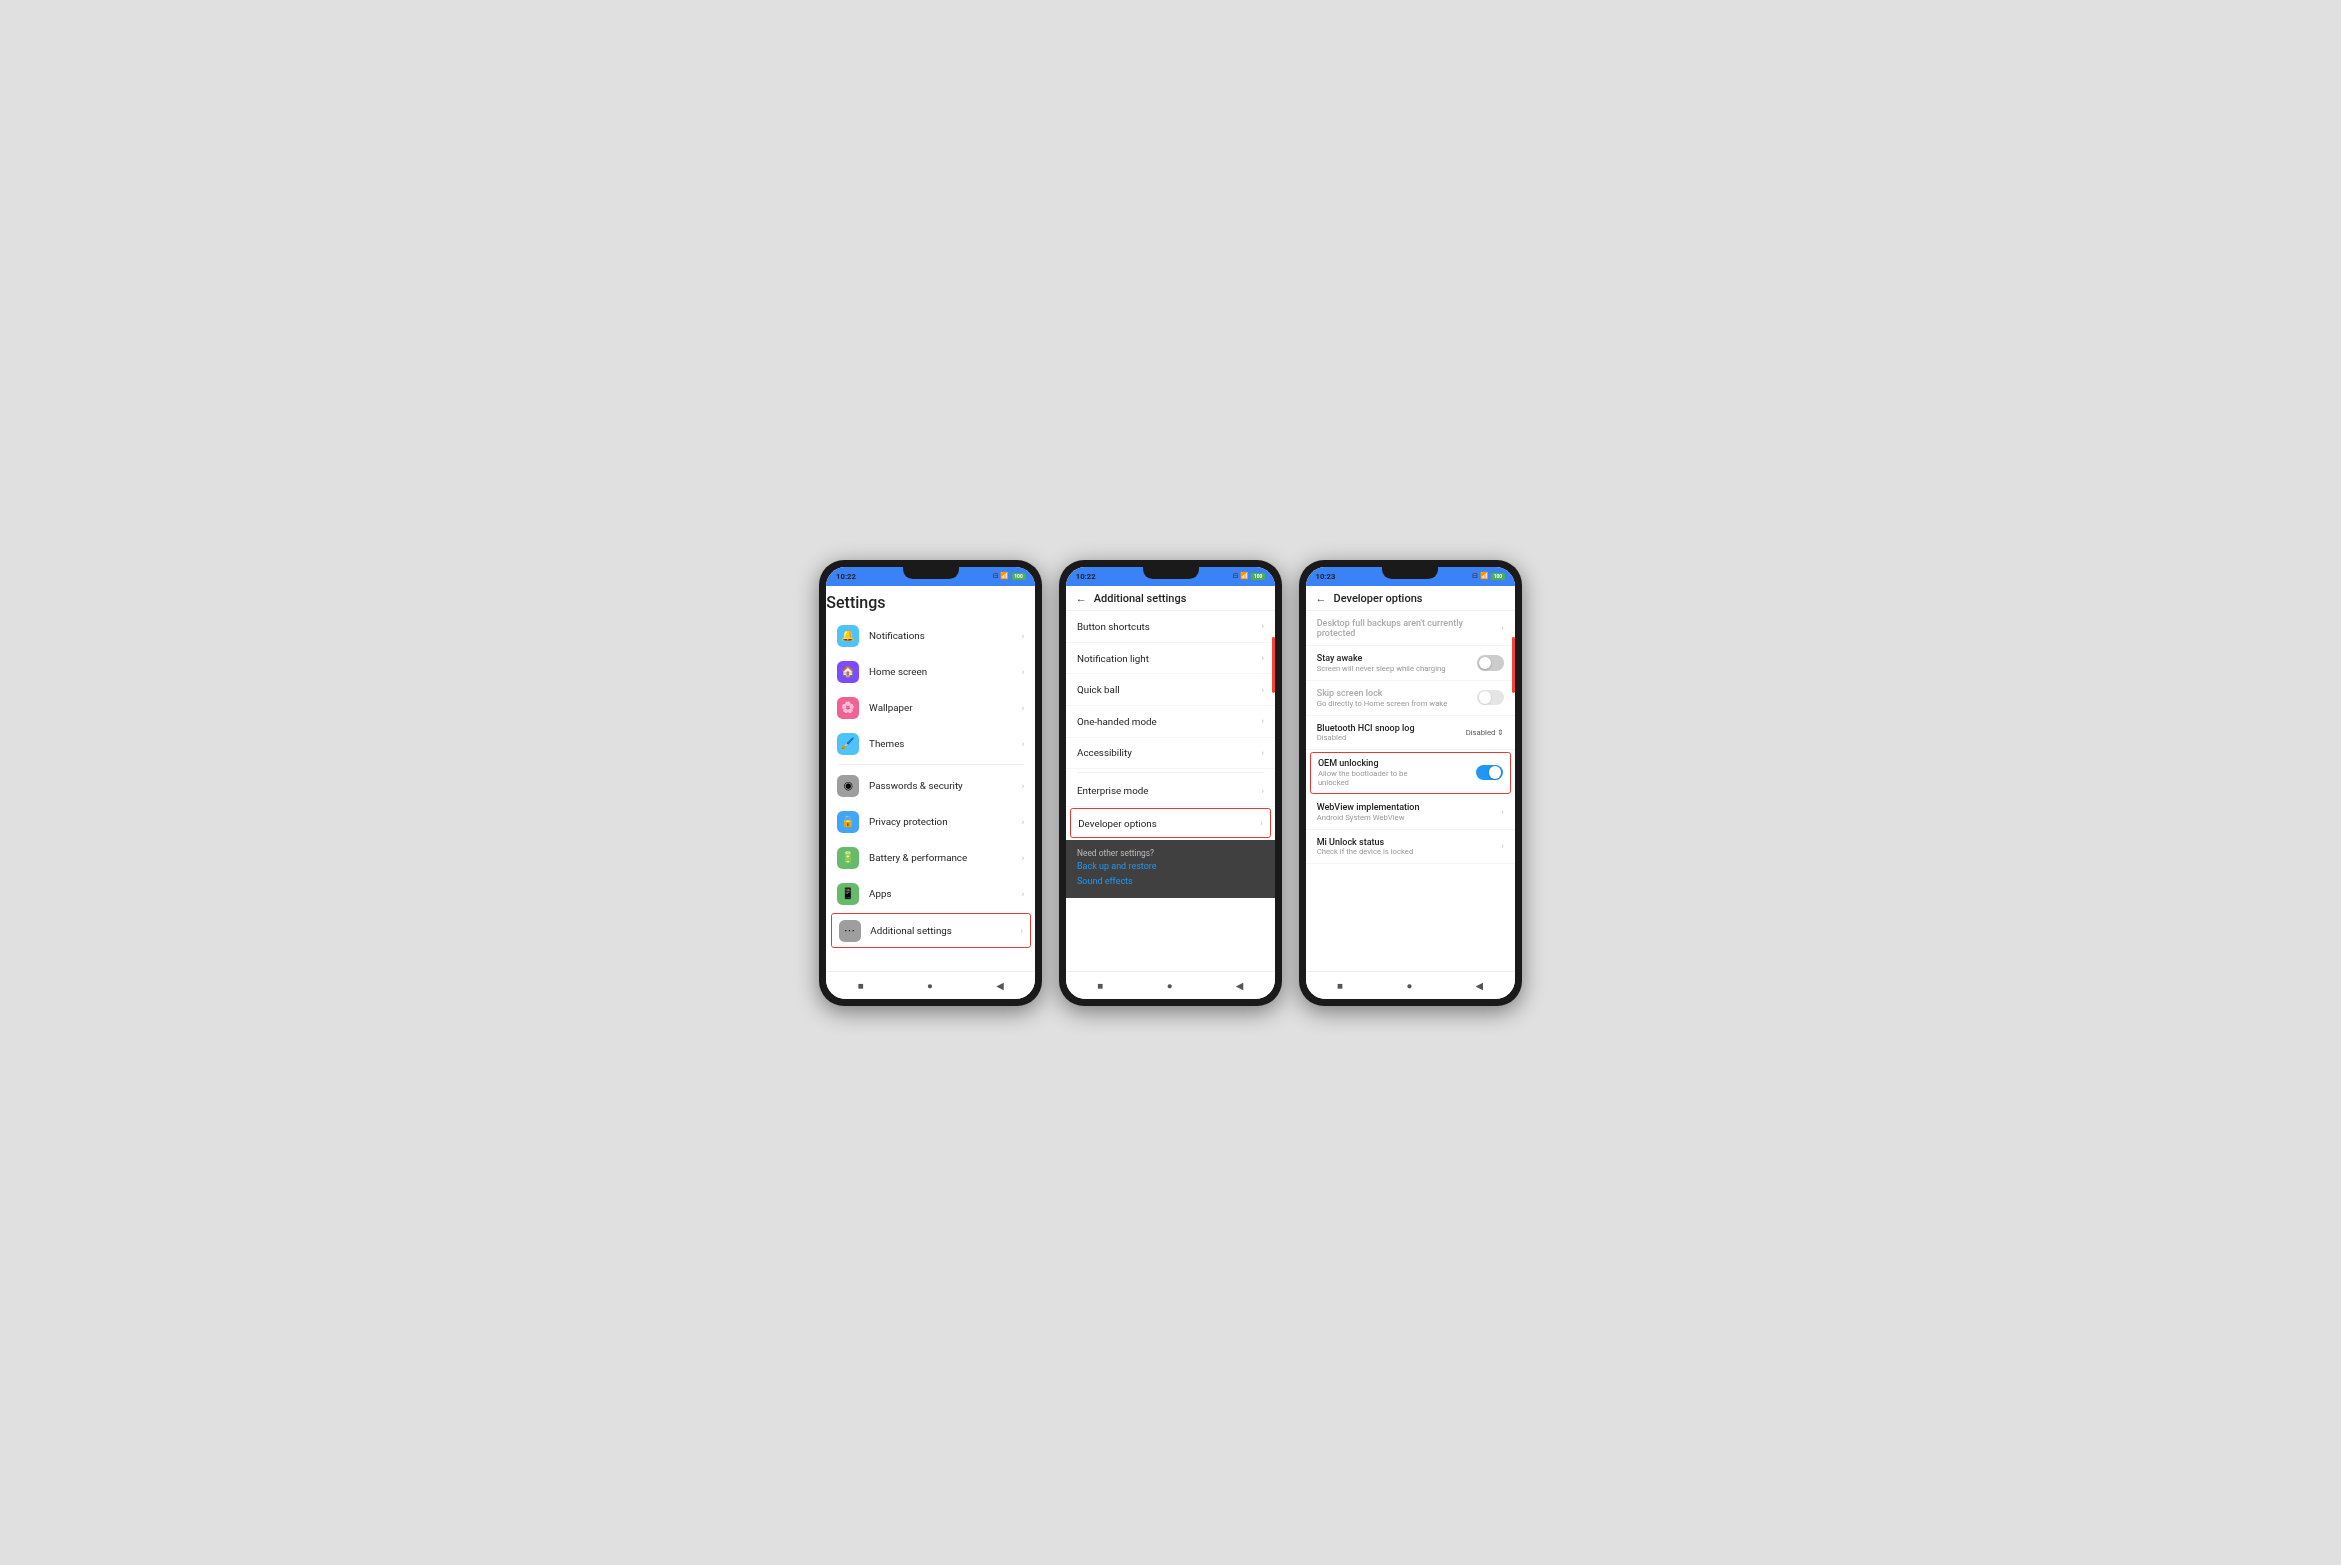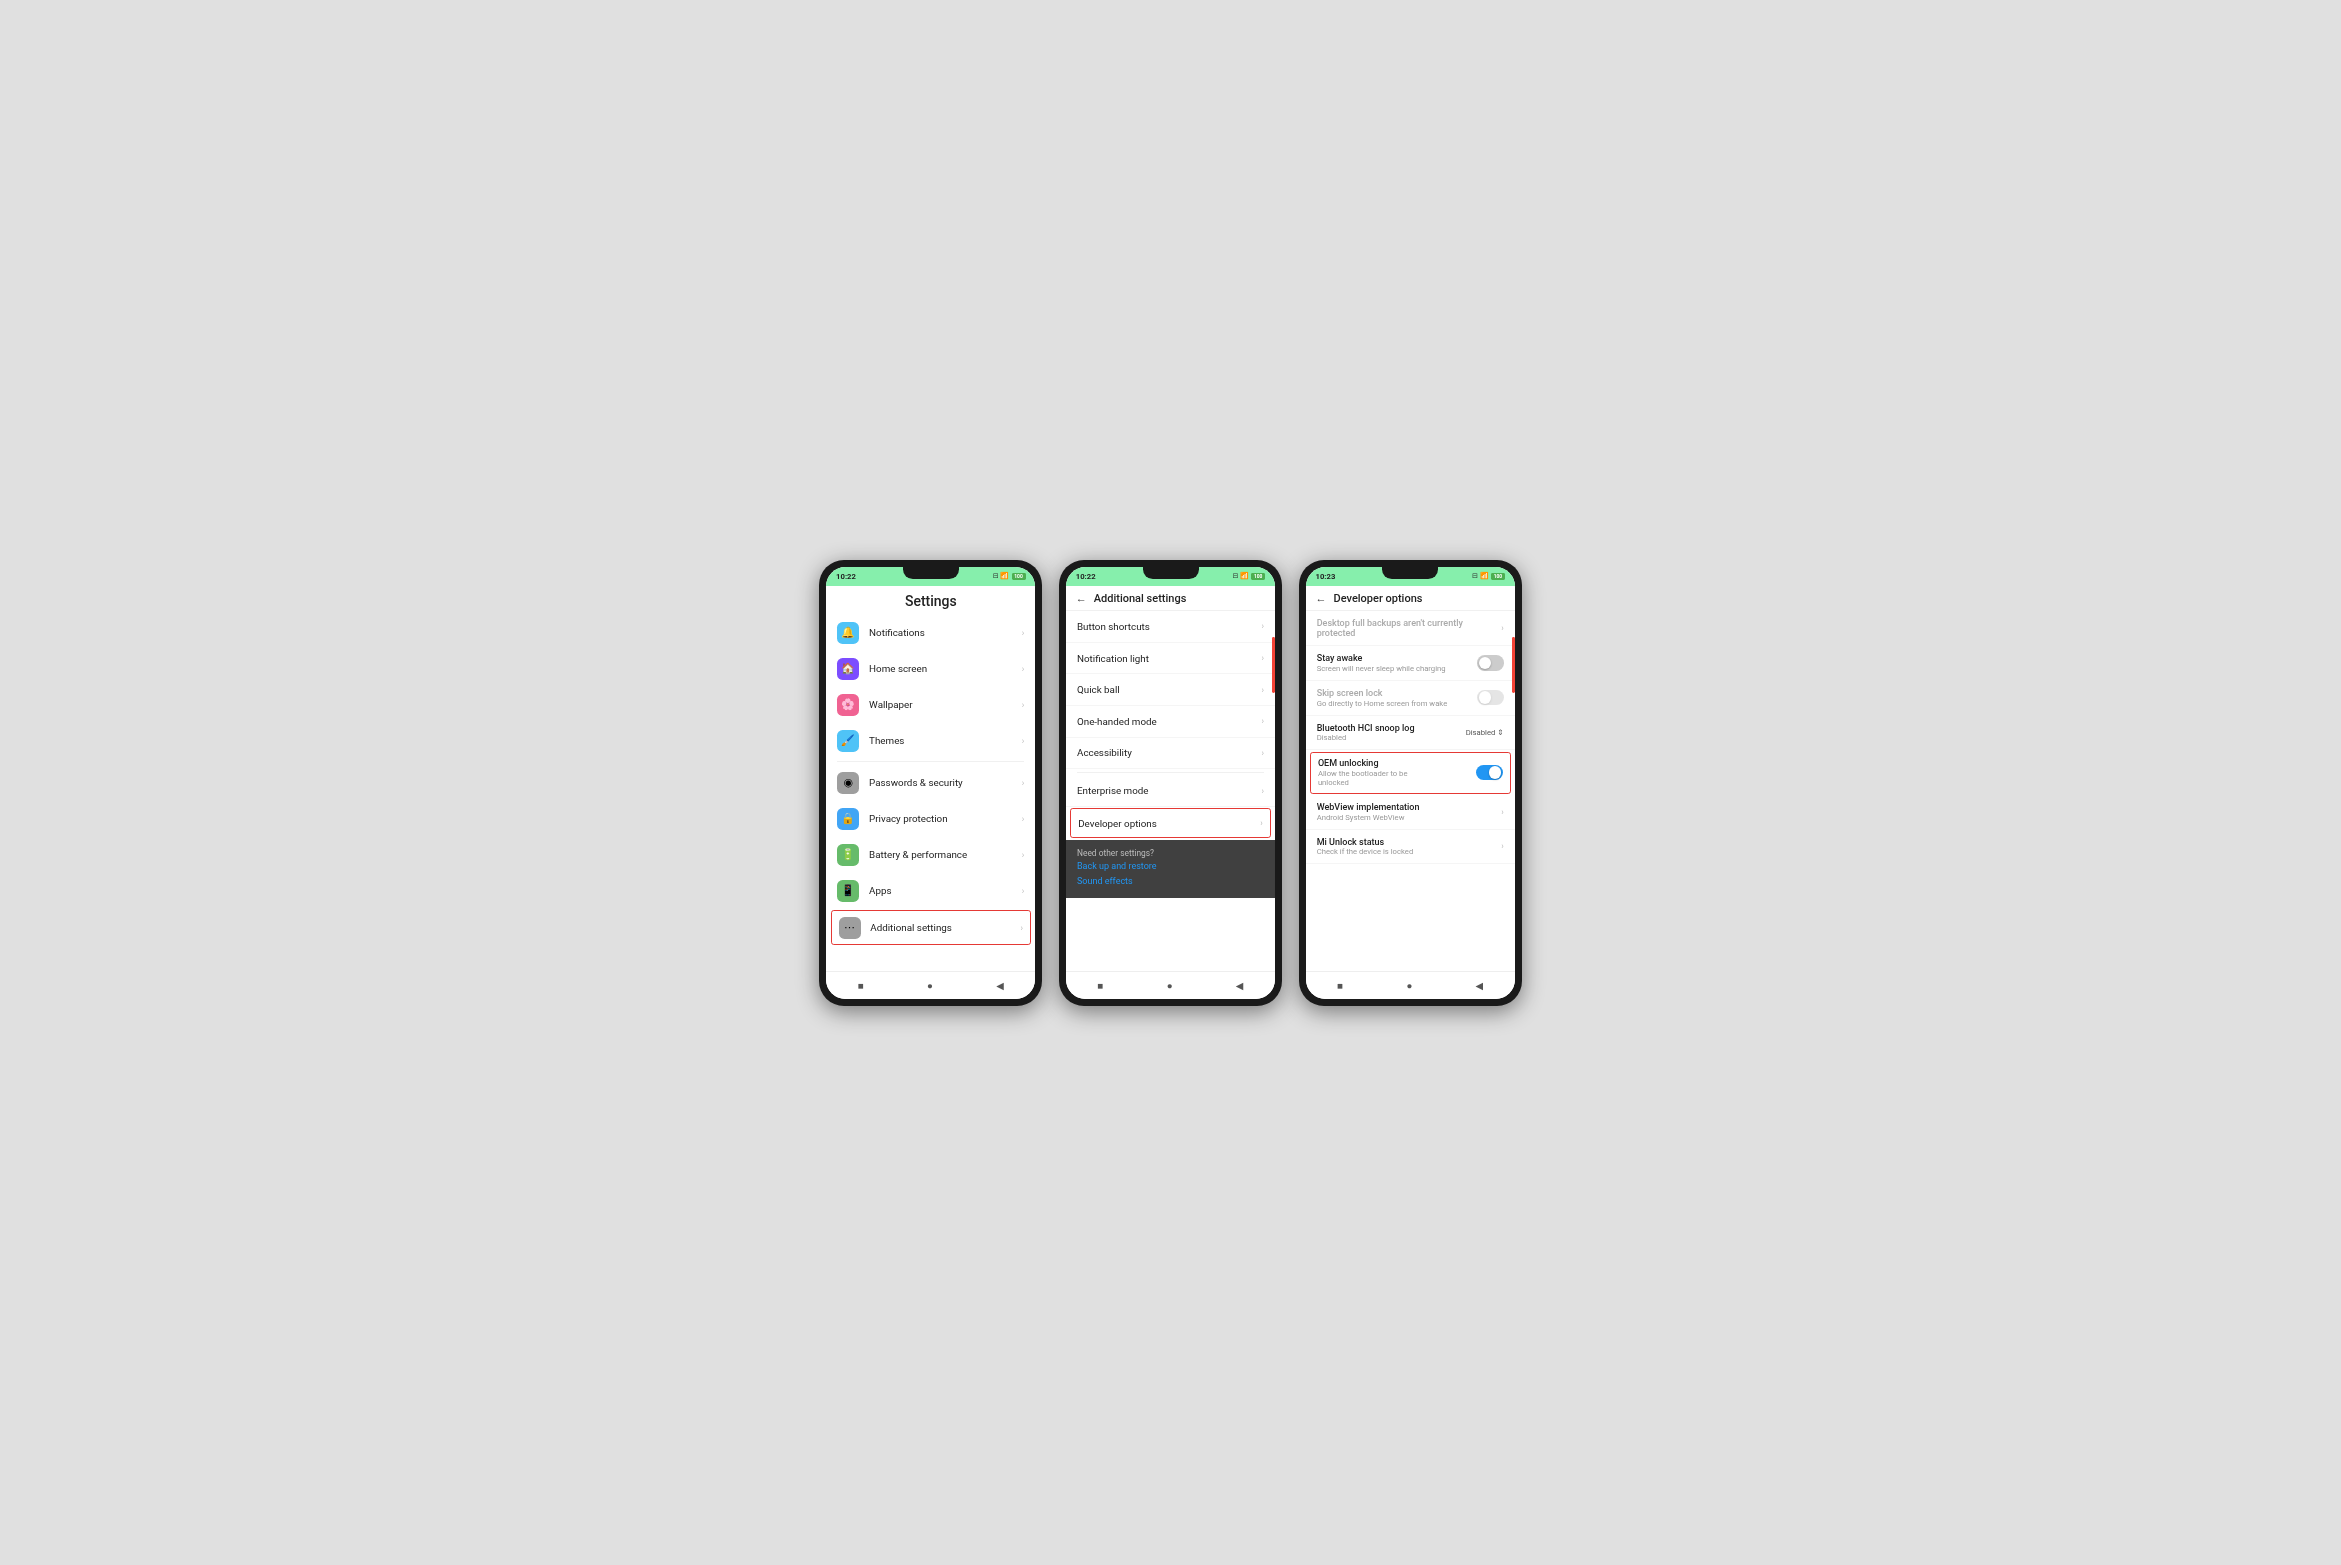--- a/index.html
+++ b/index.html
@@ -44,21 +44,21 @@
       background: #fff;
       border-radius: 19.5px;
       overflow: hidden;
       display: flex;
       flex-direction: column;
       position: relative;
     }
 
     .screen-status-bar {
       height: 19.5px;
-      background: #86efac;
+      background: #3b82f6;
       display: flex;
       align-items: center;
       justify-content: space-between;
       padding: 0 9.8px;
       flex-shrink: 0;
     }
 
     .screen-time {
       font-size: 7.7px;
       font-weight: 700;
@@ -91,22 +91,22 @@
       top: 70px;
       width: 2.8px;
       height: 56px;
       background: #f44336;
       border-radius: 1.4px;
       z-index: 5;
     }
 
     
     .settings-title {
-      text-align: center;
-      font-size: 14px;
+      text-align: left;
+      font-size: 16px;
       font-weight: 500;
       color: #222;
       padding: 7px 0 5.6px;
       flex-shrink: 0;
     }
 
     .settings-list {
       flex: 1;
       overflow: hidden;
       padding: 0;

